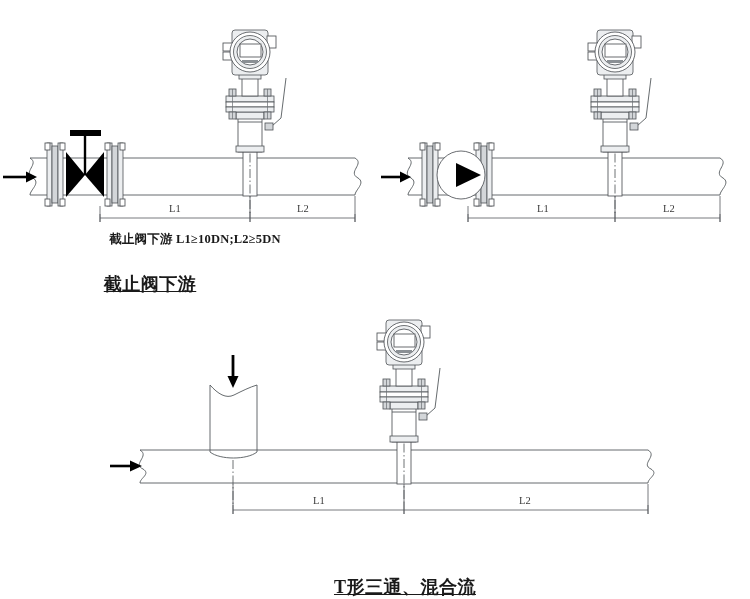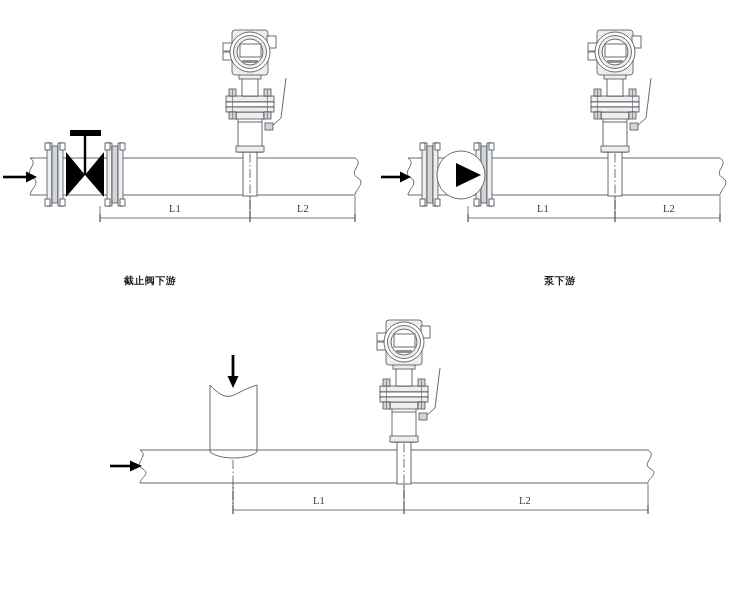--- a/index.html
+++ b/index.html
@@ -27,23 +27,24 @@
     color: #1a1a1a;
     white-space: nowrap;
     line-height: 1.1;
   }
   .cap-spec {
     font-size: 12.5px;
     letter-spacing: 0.2px;
     font-weight: 600;
   }
   .cap-title {
-    font-size: 10px;
+    font-size: 18px;
     font-weight: 700;
     letter-spacing: 0.5px;
+    text-decoration: underline;
   }
   .dimlabel {
     position: absolute;
     font-size: 10.5px;
     color: #3a3a3a;
     font-family: "Liberation Serif", serif;
   }
   svg { display: block; overflow: visible; }
   .ln   { stroke: #555a5e; stroke-width: 0.9; fill: none; }
   .ln-t { stroke: #6a6f73; stroke-width: 0.7; fill: none; }
@@ -157,20 +158,21 @@
         <line class="dim" x1="100" y1="218" x2="355" y2="218"></line>
         <line class="dim" x1="100" y1="214" x2="100" y2="222" stroke-width="1.4"></line>
         <line class="dim" x1="250" y1="212" x2="250" y2="222" stroke-width="1.4"></line>
         <line class="dim" x1="355" y1="214" x2="355" y2="222" stroke-width="1.4"></line>
       </g>
     </svg>
 
     <div class="dimlabel" style="left:169px; top:203px;">L1</div>
     <div class="dimlabel" style="left:297px; top:203px;">L2</div>
 
+    <div class="cap cap-spec" style="left:0px; top:233px; width:390px;">截止阀下游  L1≥10DN;L2≥5DN</div>
     <div class="cap cap-title" style="left:0px; top:275px; width:300px;">截止阀下游</div>
   </div>
 
   <div class="panel" style="left:380px; top:0px; width:370px; height:300px;">
 
     <svg width="370" height="300" viewBox="0 0 370 300">
 
       <g>
         <line class="ln" x1="28" y1="158" x2="340" y2="158"></line>
         <line class="ln" x1="28" y1="195" x2="340" y2="195"></line>
@@ -255,21 +257,20 @@
         <line class="dim" x1="88" y1="218" x2="340" y2="218"></line>
         <line class="dim" x1="88" y1="214" x2="88" y2="222" stroke-width="1.4"></line>
         <line class="dim" x1="235" y1="212" x2="235" y2="222" stroke-width="1.4"></line>
         <line class="dim" x1="340" y1="214" x2="340" y2="222" stroke-width="1.4"></line>
       </g>
     </svg>
 
     <div class="dimlabel" style="left:157px; top:203px;">L1</div>
     <div class="dimlabel" style="left:283px; top:203px;">L2</div>
 
-    <div class="cap cap-title" style="left:70px; top:275px; width:220px;">泵下游</div>
   </div>
 
   <div class="panel" style="left:60px; top:300px; width:690px; height:299px;">
 
     <svg width="690" height="299" viewBox="0 0 690 299">
 
       <g>
         <line class="ln" x1="80" y1="150" x2="588" y2="150"></line>
         <line class="ln" x1="80" y1="183" x2="588" y2="183"></line>
       </g>
@@ -344,15 +345,16 @@
         <line class="dim" x1="173" y1="210" x2="588" y2="210"></line>
         <line class="dim" x1="173" y1="205" x2="173" y2="214" stroke-width="1.4"></line>
         <line class="dim" x1="344" y1="203" x2="344" y2="214" stroke-width="1.4"></line>
         <line class="dim" x1="588" y1="205" x2="588" y2="214" stroke-width="1.4"></line>
       </g>
     </svg>
 
     <div class="dimlabel" style="left:253px; top:195px;">L1</div>
     <div class="dimlabel" style="left:459px; top:195px;">L2</div>
 
+    <div class="cap cap-title" style="left:0px; top:278px; width:690px;">T形三通、混合流</div>
   </div>
 
 </div>
 
 </body></html>

